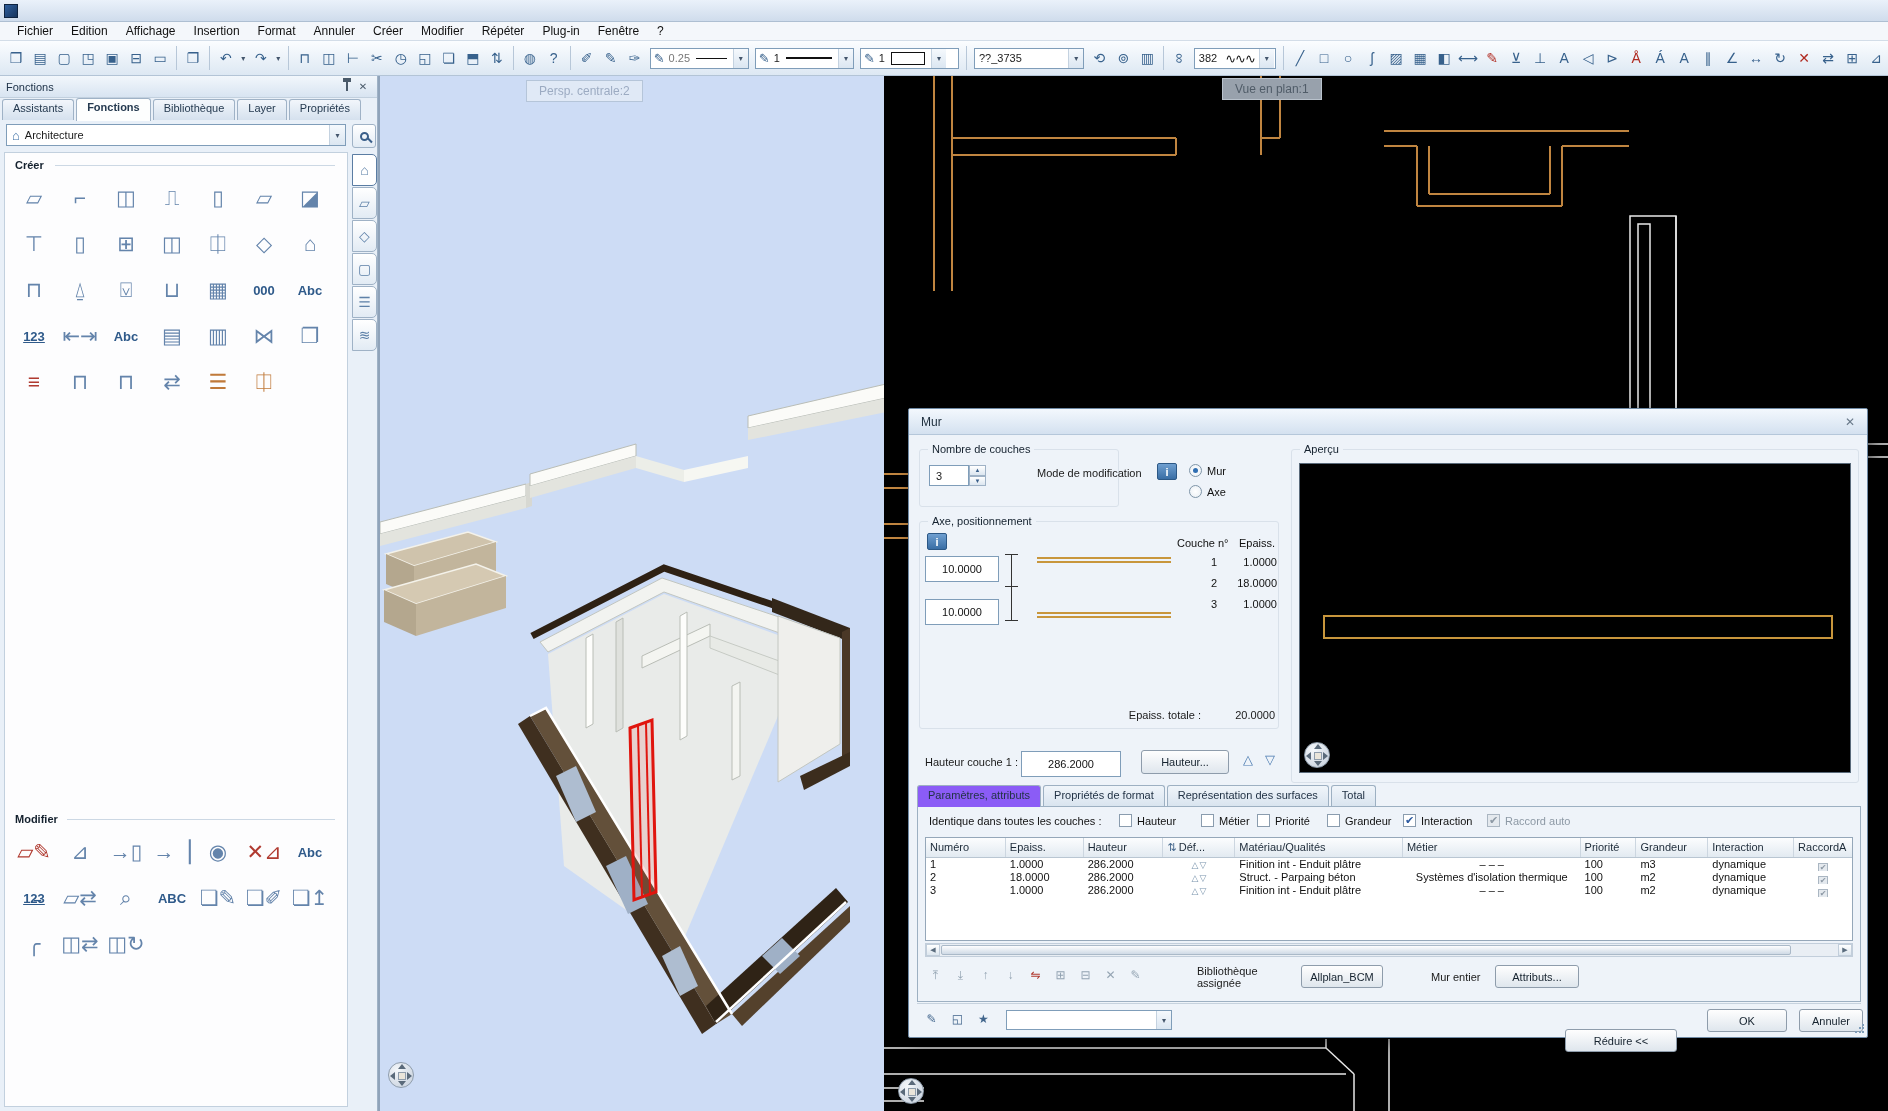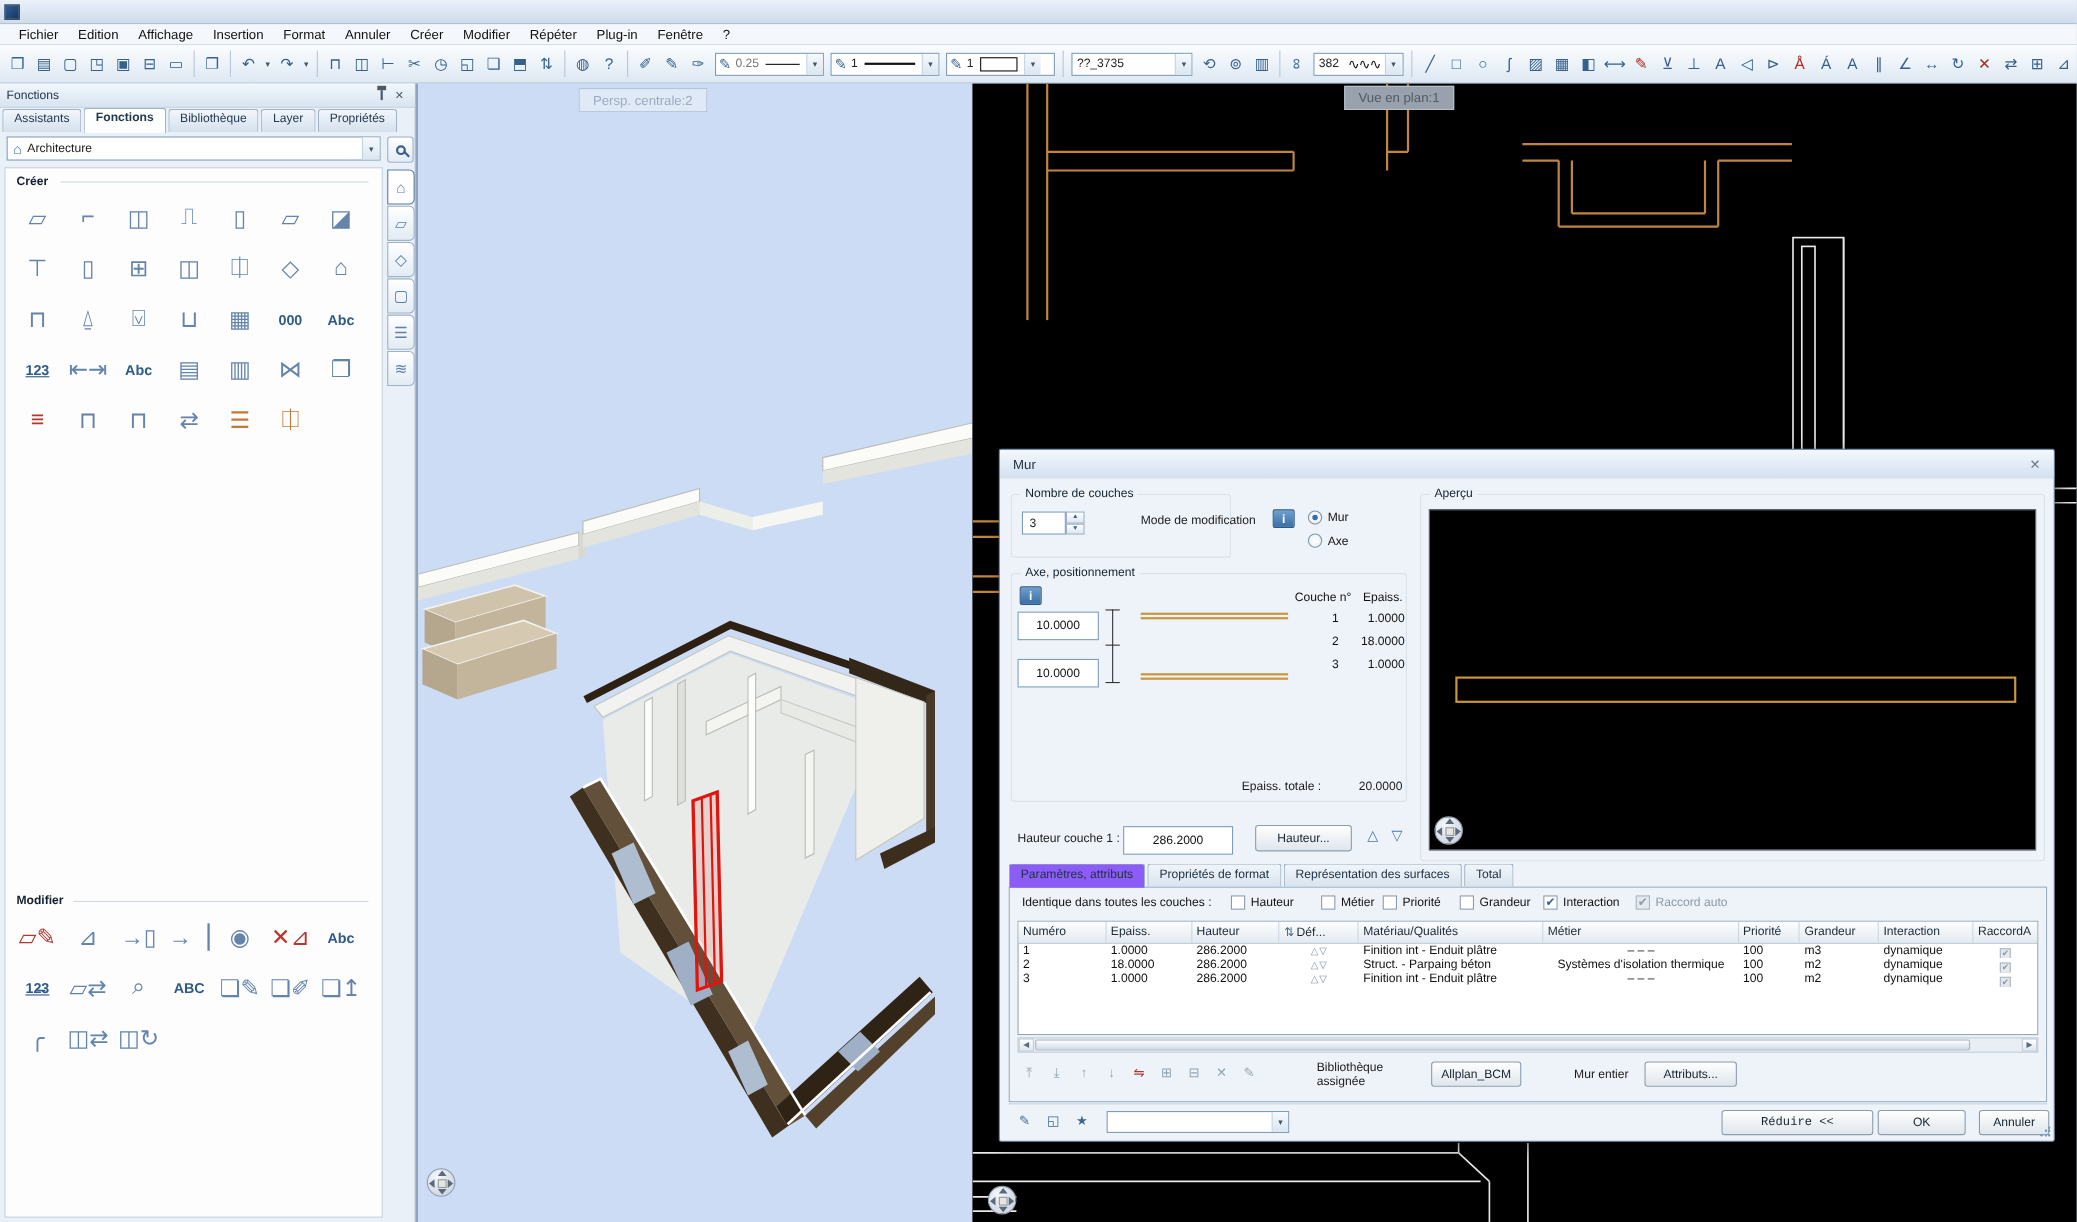--- a/index.html
+++ b/index.html
@@ -695,19 +695,19 @@
     <div style="position:absolute; left:522px; top:562px;">Mur entier</div>
     <div class="btn" style="left:586px; top:556px; width:84px; height:23px;">Attributs...</div>
 
     <div class="dfooter-sep" style="top:594px;"></div>
     <div style="position:absolute; left:12px; top:600px; width:80px; height:22px;"><div class="toolico blue" style="position:static; display:inline-flex; margin-right:5px;">✎</div><div class="toolico blue" style="position:static; display:inline-flex; margin-right:5px;">◱</div><div class="toolico blue" style="position:static; display:inline-flex; margin-right:5px;">★</div></div>
     <div class="combo" style="position:absolute; left:94px; top:601px; width:166px; height:20px;">
       <span class="val"></span>
         <span style="flex:1"></span>
         <span class="dd">▾</span>
     </div>
-    <div class="btn" style="left:656px; top:600px; width:138px; height:23px;font-family:Liberation Mono, monospace;">Réduire &lt;&lt;</div>
+    <div class="btn" style="left:656px; top:620px; width:112px; height:23px;">Réduire &lt;&lt;</div>
     <div class="btn" style="left:798px; top:600px; width:80px; height:23px;">OK</div>
     <div class="btn" style="left:890px; top:600px; width:64px; height:23px;">Annuler</div>
     <div class="grip"></div>
   </div>
 
 </div>
 
 </body></html>

